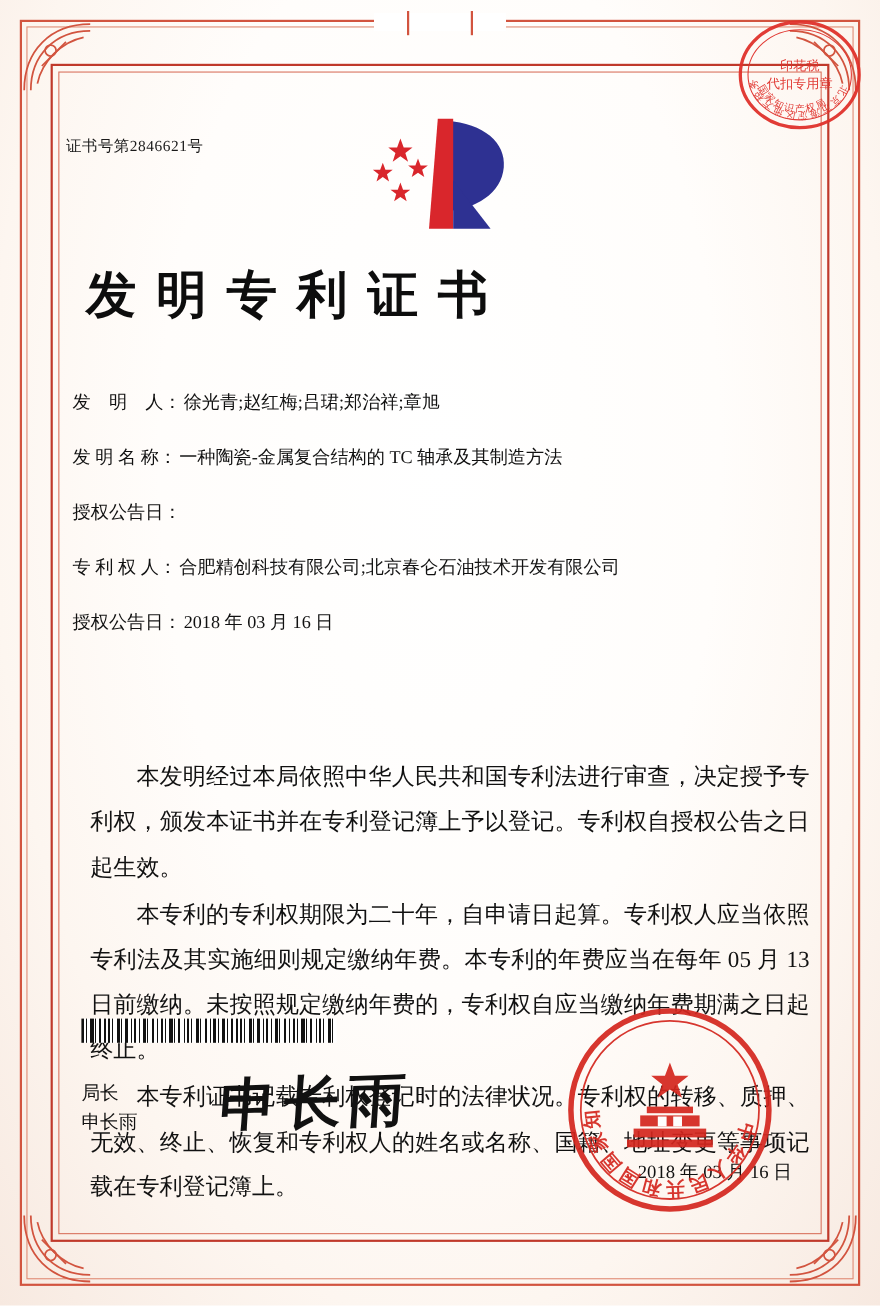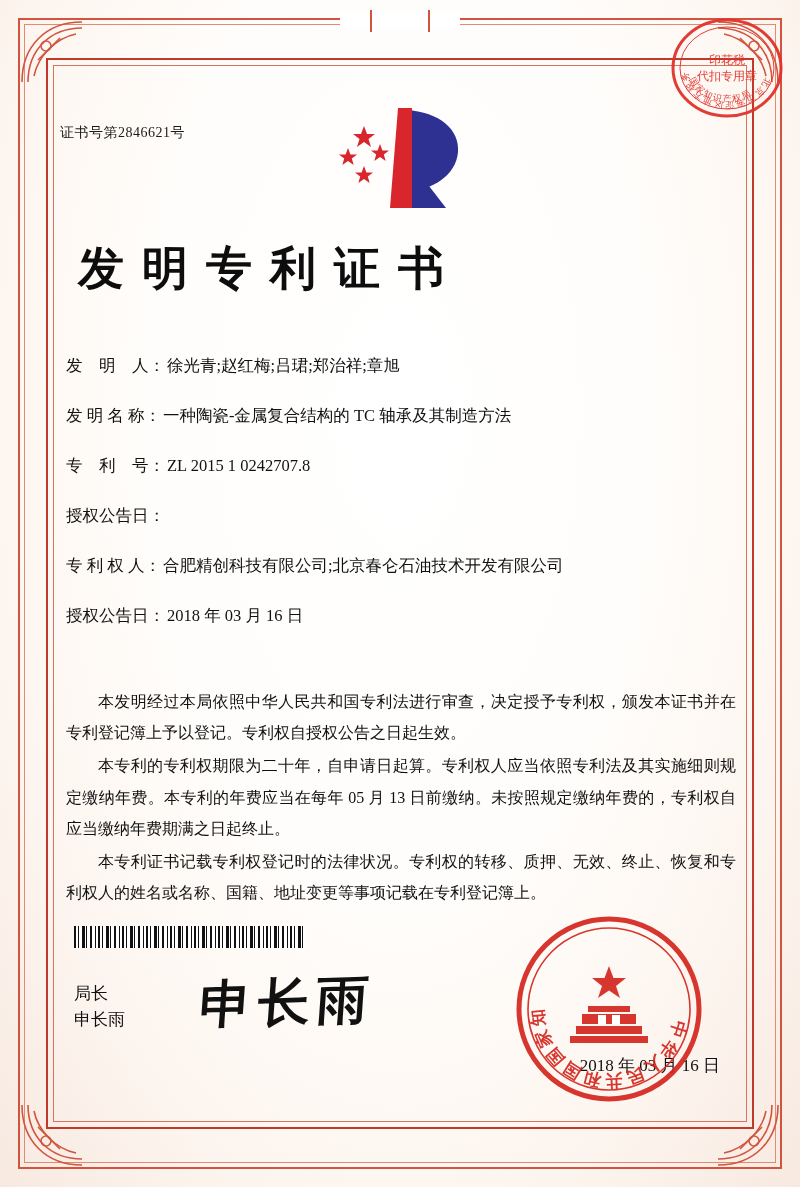--- a/index.html
+++ b/index.html
@@ -137,24 +137,24 @@
     white-space: nowrap;
     flex: 0 0 auto;
   }
   .field-value {
     flex: 1 1 auto;
     padding-left: 2px;
   }
 
   .body-text {
     position: absolute;
-    left: 6px;
+    left: 22px;
     right: 4px;
     top: 610px;
-    font-size: 16px;
+    font-size: 21px;
     line-height: 1.95;
     color: #111;
     text-align: justify;
   }
   .body-text p {
     margin: 0 0 2px 0;
     text-indent: 2em;
   }
 
   
@@ -302,24 +302,20 @@
     <div class="title">发明专利证书</div>
 
     <div class="fields">
       <div class="field-row">
         <span class="field-label">发　明　人：</span>
         <span class="field-value">徐光青;赵红梅;吕珺;郑治祥;章旭</span>
       </div>
       <div class="field-row">
         <span class="field-label">发 明 名 称：</span>
         <span class="field-value">一种陶瓷-金属复合结构的 TC 轴承及其制造方法</span>
-      </div>
-      <div class="field-row">
-        <span class="field-label">专　利　号：</span>
-        <span class="field-value">ZL 2015 1 0242707.8</span>
       </div>
       <div class="field-row">
         <span class="field-label">授权公告日：</span>
       </div>
       <div class="field-row">
         <span class="field-label">专 利 权 人：</span>
         <span class="field-value">合肥精创科技有限公司;北京春仑石油技术开发有限公司</span>
       </div>
       <div class="field-row">
         <span class="field-label">授权公告日：</span>

